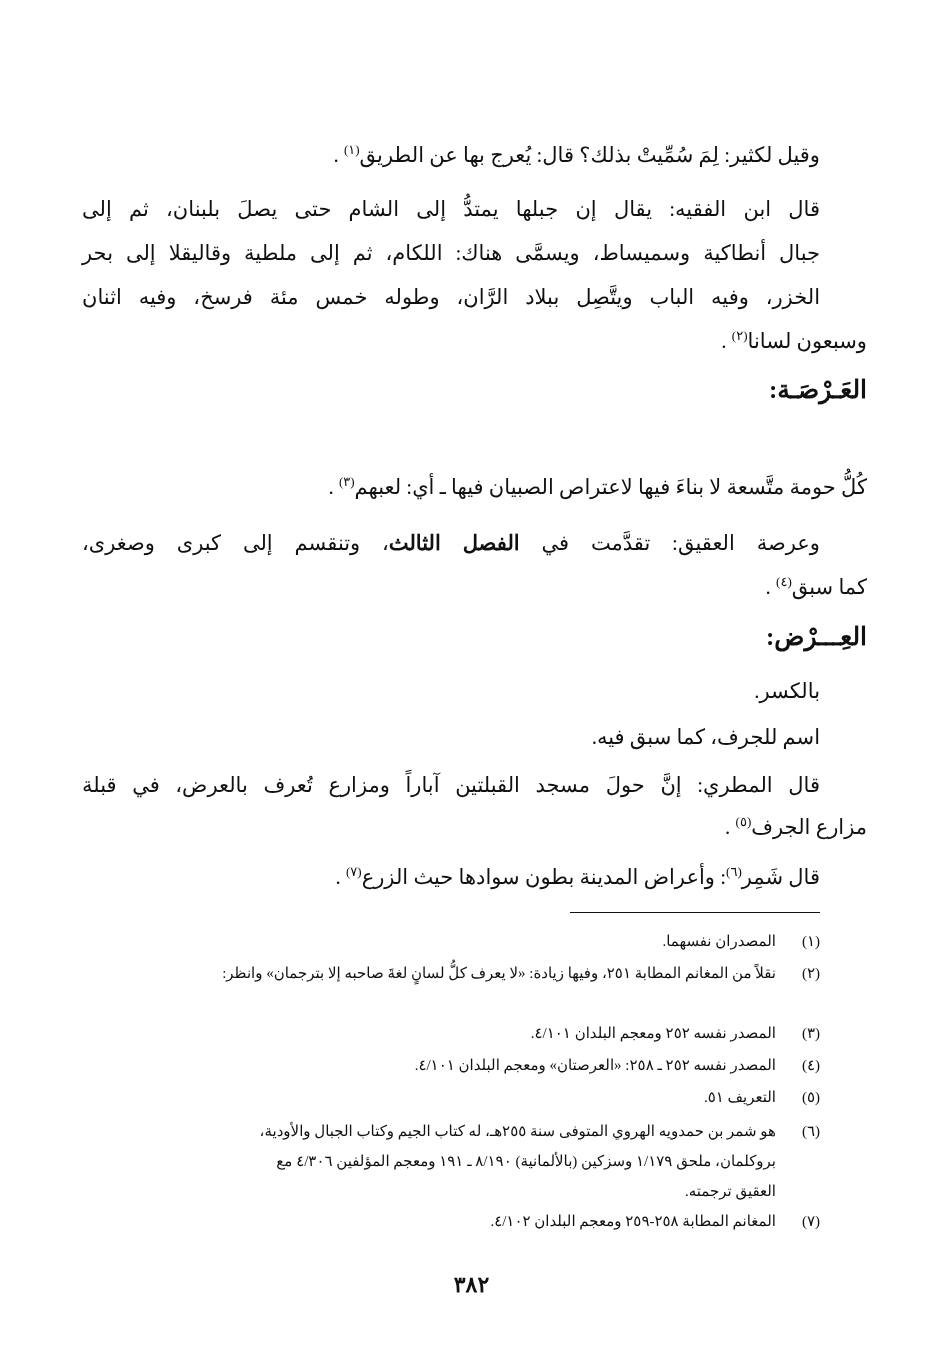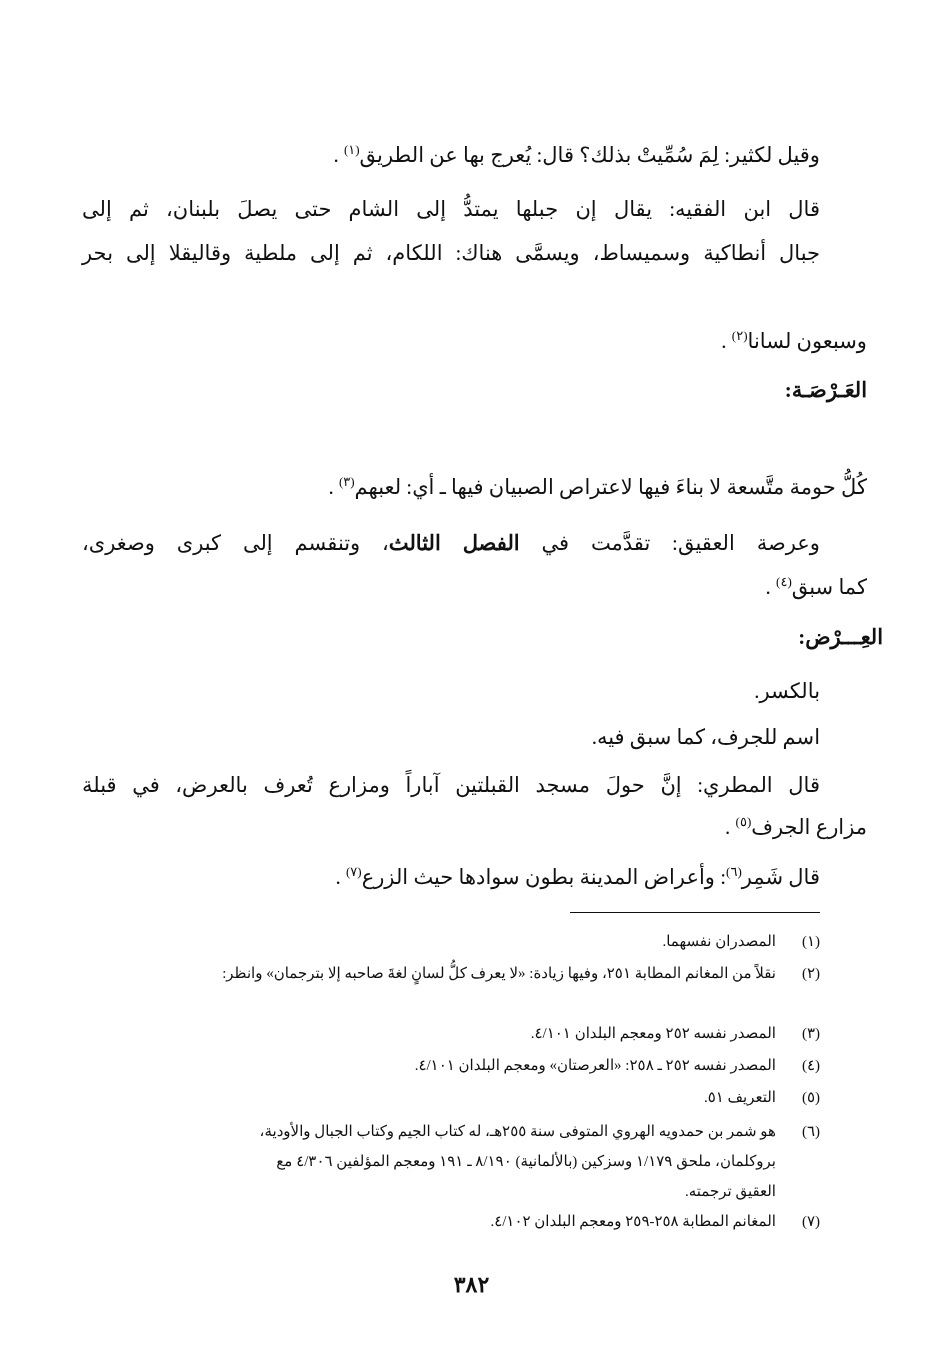--- a/index.html
+++ b/index.html
@@ -7,56 +7,57 @@
   .page {
     position: absolute; left: 0; top: 0; width: 943px; height: 1358px;
     direction: rtl; font-family: Liberation Serif, serif;
   }
   .line {
     position: absolute; white-space: nowrap; font-size: 21px; line-height: 30px;
   }
   .body-line { right: 123px; left: 82px; }
   .indent { right: 123px; }
   .justify { text-align: justify; text-align-last: justify; }
-  .heading { right: 123px; font-weight: bold; font-size: 21px; }
+  .heading { right: 123px; font-weight: bold; font-size: 25px; }
   .sup { font-size: 13px; vertical-align: super; line-height: 0; }
   .bold { font-weight: bold; }
   .rule { position: absolute; left: 570px; width: 250px; top: 912px; border-top: 1.5px solid #111; }
   .fn { position: absolute; right: 123px; left: 78px; font-size: 15px; line-height: 22px; white-space: nowrap; }
   .fn-num { position: absolute; right: 0; width: 36px; text-align: right; }
   .fn-text { position: absolute; right: 44px; left: 0; }
   .page-number { position: absolute; left: 0; right: 0; top: 1272px; text-align: center; font-size: 22px; font-weight: bold; direction: rtl; }
 </style>
 </head>
 <body>
 
 <div class="page">
 
   <div class="line indent" style="top:140px;">
     <span>وقيل لكثير: لِمَ سُمِّيتْ بذلك؟ قال: يُعرج بها عن الطريق</span><span class="sup">(١)</span> <span>.</span>
   </div>
 
   <div class="line body-line justify" style="top:194px;">قال ابن الفقيه: يقال إن جبلها يمتدُّ إلى الشام حتى يصلَ بلبنان، ثم إلى</div>
   <div class="line body-line justify" style="top:238px;">جبال أنطاكية وسميساط، ويسمَّى هناك: اللكام، ثم إلى ملطية وقاليقلا إلى بحر</div>
+  <div class="line body-line justify" style="top:282px;">الخزر، وفيه الباب ويتَّصِل ببلاد الرَّان، وطوله خمس مئة فرسخ، وفيه اثنان</div>
   <div class="line" style="right:76px; top:326px;">
     <span>وسبعون لسانا</span><span class="sup">(٢)</span> <span>.</span>
   </div>
 
   <div class="line heading" style="right:76px; top:375px;">العَـرْصَـة:</div>
   <div class="line" style="right:76px; top:472px;">
     <span>كُلُّ حومة متَّسعة لا بناءَ فيها لاعتراص الصبيان فيها ـ أي: لعبهم</span><span class="sup">(٣)</span> <span>.</span>
   </div>
   <div class="line body-line justify" style="top:528px;">
     <span>وعرصة العقيق: تقدَّمت في </span><span class="bold">الفصل الثالث</span><span>، وتنقسم إلى كبرى وصغرى،</span>
   </div>
   <div class="line" style="right:76px; top:572px;">
     <span>كما سبق</span><span class="sup">(٤)</span> <span>.</span>
   </div>
 
-  <div class="line heading" style="right:60px; top:622px;">العِـــرْض:</div>
+  <div class="line heading" style="right:76px; top:622px;">العِـــرْض:</div>
   <div class="line indent" style="top:676px;">بالكسر.</div>
   <div class="line indent" style="top:722px;">اسم للجرف، كما سبق فيه.</div>
   <div class="line body-line justify" style="top:770px;">قال المطري: إنَّ حولَ مسجد القبلتين آباراً ومزارع تُعرف بالعرض، في قبلة</div>
   <div class="line" style="right:76px; top:812px;">
     <span>مزارع الجرف</span><span class="sup">(٥)</span> <span>.</span>
   </div>
   <div class="line indent" style="top:862px;">
     <span>قال شَمِر</span><span class="sup">(٦)</span><span>: وأعراض المدينة بطون سوادها حيث الزرع</span><span class="sup">(٧)</span> <span>.</span>
   </div>
 

